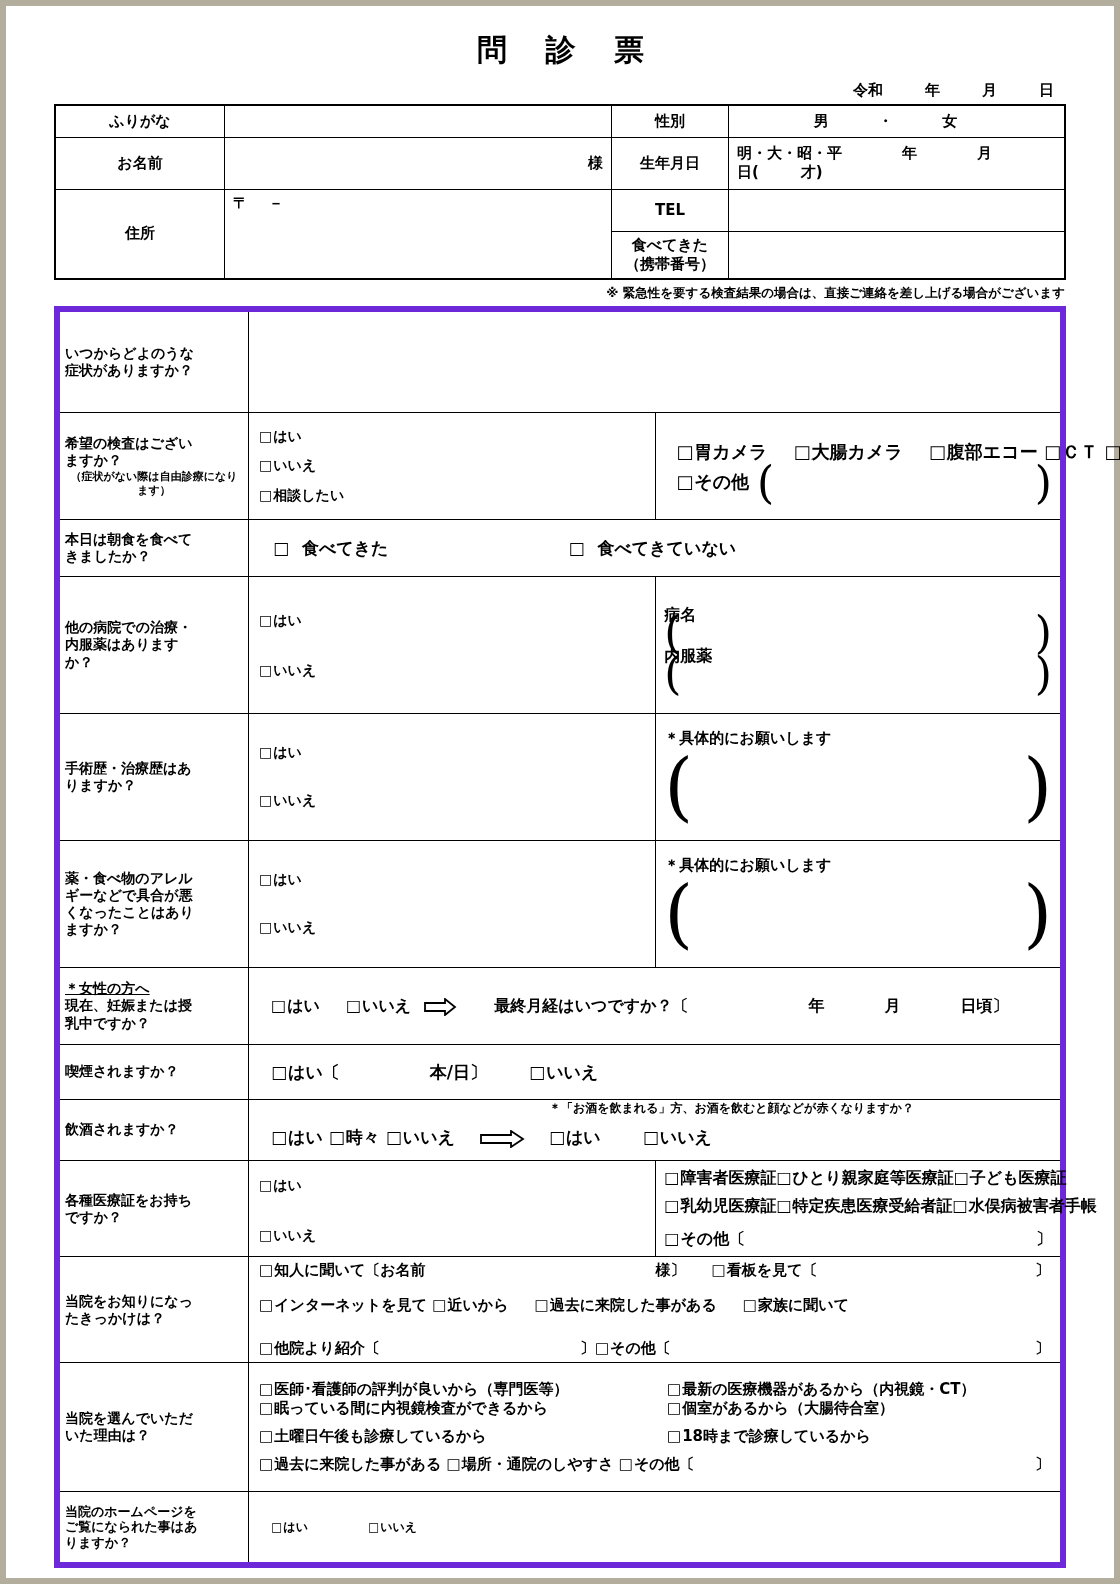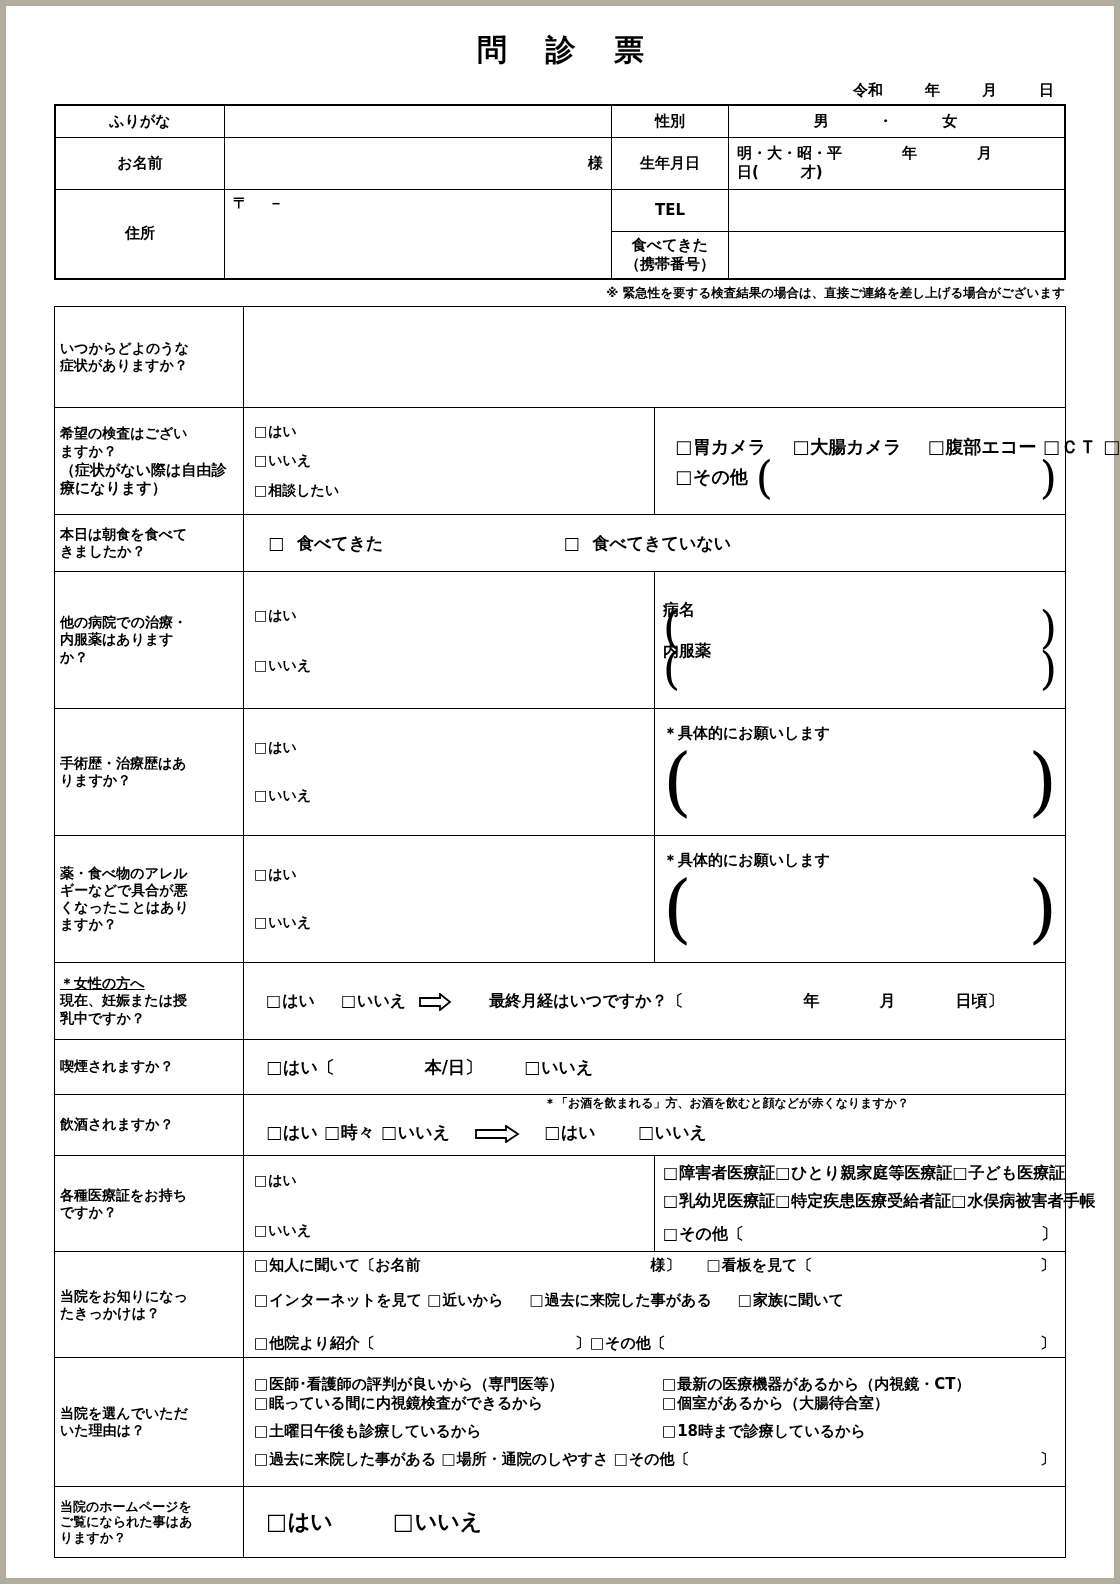--- a/index.html
+++ b/index.html
@@ -93,39 +93,40 @@
     font-size: 12.5px;
     font-weight: bold;
     padding-right: 2px;
   }
 
   
   .q-table {
     margin: 0 auto;
     width: 1012px;
     table-layout: fixed;
-    border: 1px solid #6d28d9;
+    border: 6px solid #6d28d9;
   }
   .q-table > tbody > tr > td {
     border: 1px solid #000;
     vertical-align: middle;
   }
   .q-label {
     width: 178px;
     font-size: 14px;
     font-weight: bold;
     line-height: 1.22;
     padding: 4px 5px;
     vertical-align: middle;
   }
   .q-label .sub {
-    font-size: 15px;
+    font-size: 11px;
     line-height: 1.2;
     display: block;
     margin-top: 1px;
+    text-align: center;
   }
   .q-label .ul {
     text-decoration: underline;
     display: block;
   }
   .yn-col {
     width: 118px;
     font-size: 14px;
     font-weight: bold;
     padding: 5px 0 5px 10px;
@@ -471,21 +472,21 @@
           </div>
         </td>
       </tr>
 
       <tr>
         <td class="q-label" style="height:62px;font-size:13px">
           <span style="white-space:pre-line">当院のホームページを
 ご覧になられた事はあ
 りますか？</span>
         </td>
-        <td colspan="2" class="body-col" style="font-size:22px;padding-left:22px">
+        <td colspan="2" class="body-col" style="font-size:12px;padding-left:22px">
           <span class="cb">はい</span><span class="sp-c"></span><span class="cb">いいえ</span>
         </td>
       </tr>
 
     </tbody>
   </table>
 
 </div>
 
 </body></html>

